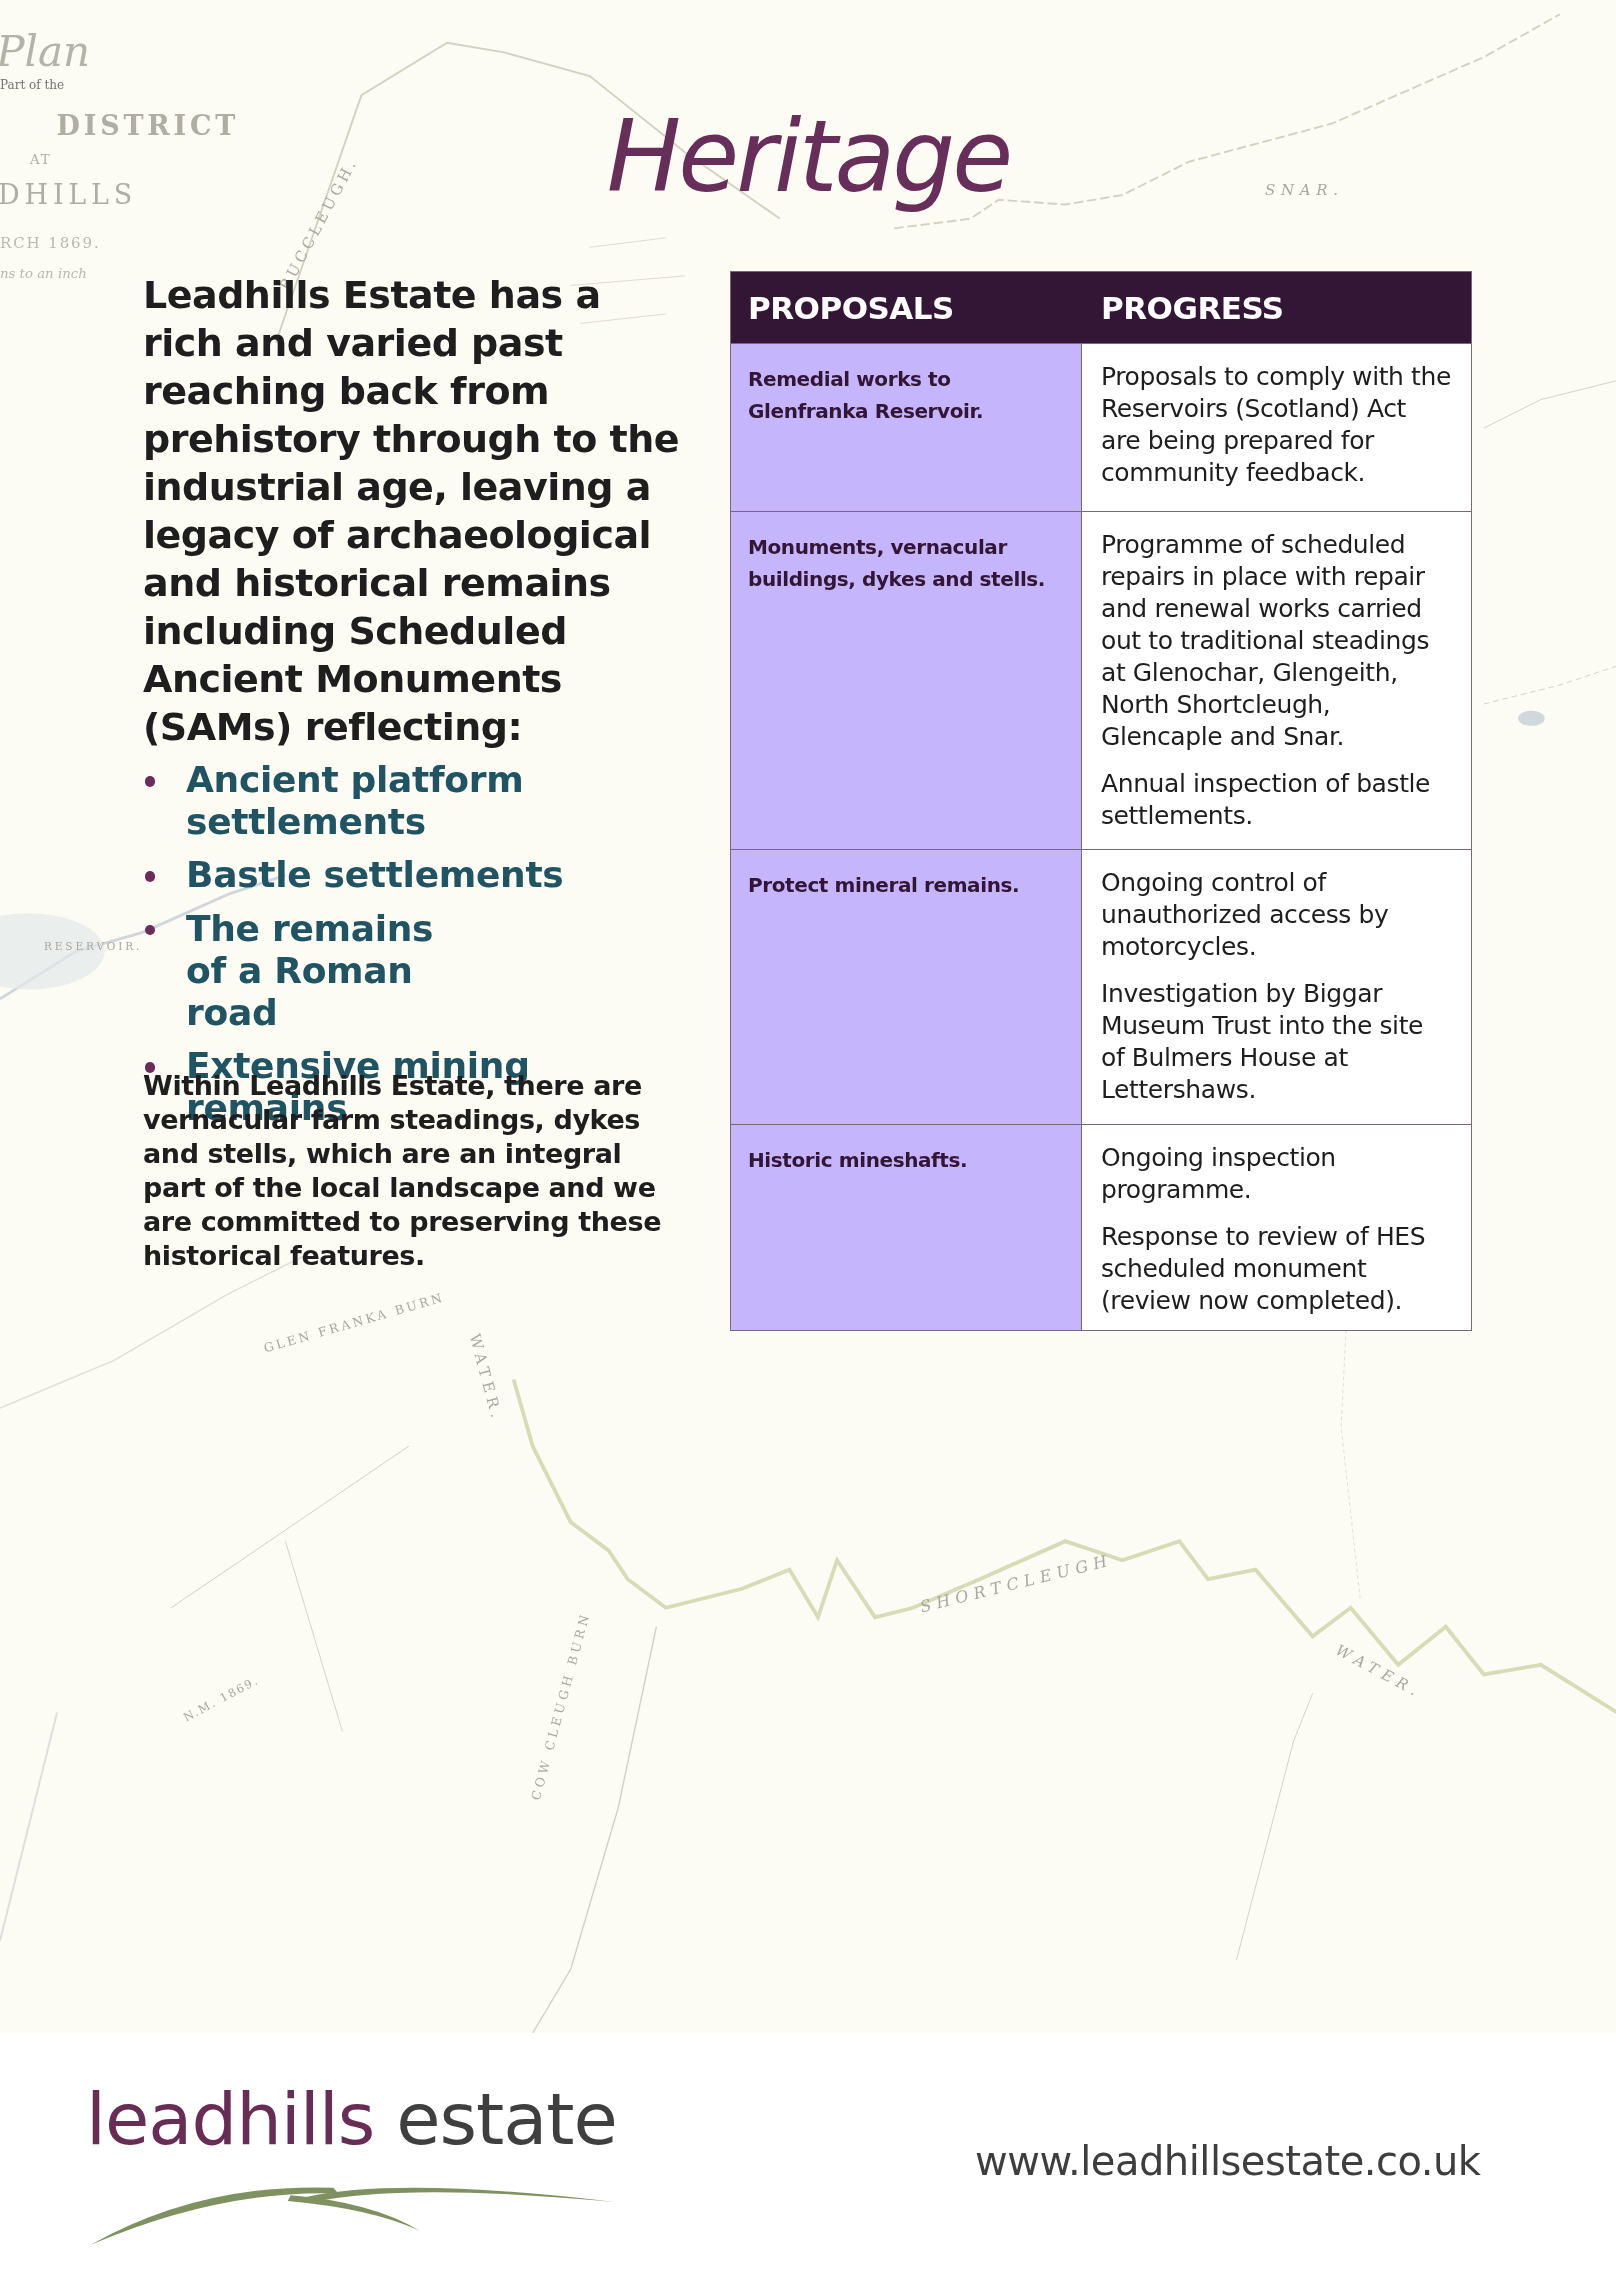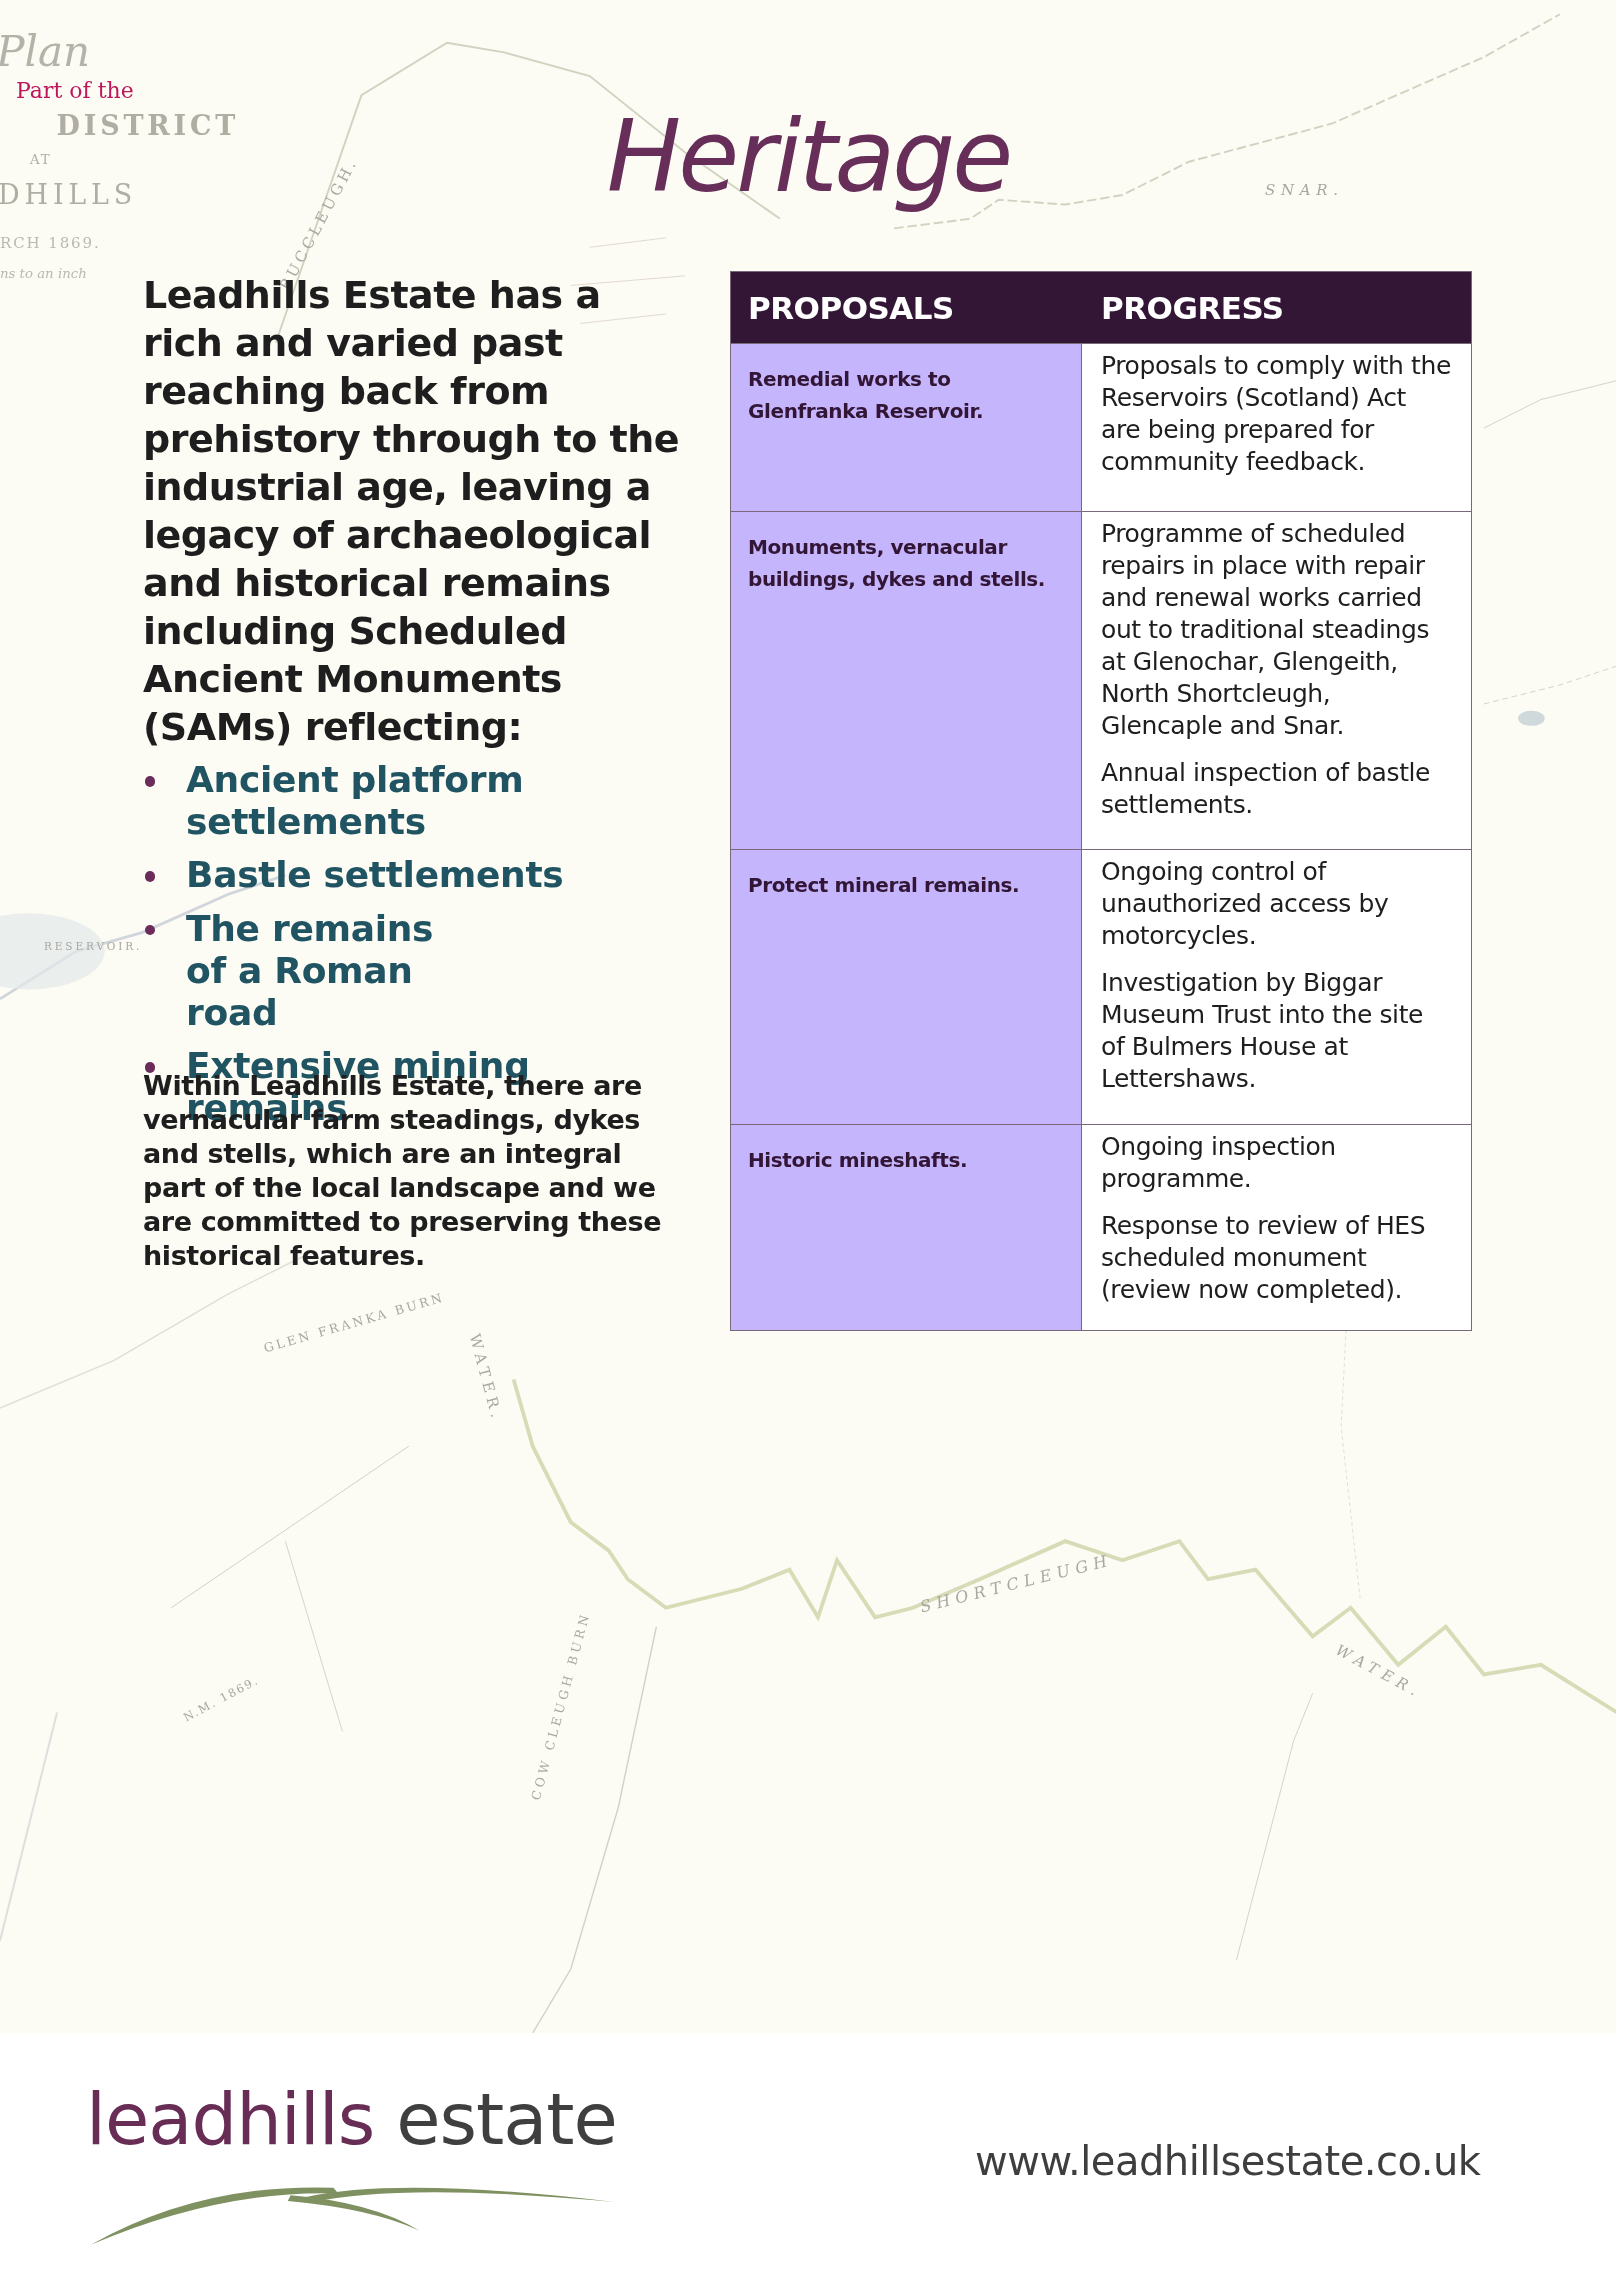--- a/index.html
+++ b/index.html
@@ -5,21 +5,21 @@
     html, body { margin: 0; padding: 0; }
     body {
       width: 1617px; height: 2283px; position: relative; overflow: hidden;
       background: #fcfbf4;
       font-family: "DejaVu Sans", sans-serif;
     }
     .map-bg { position: absolute; left: 0; top: 0; width: 1617px; height: 2033px; }
     .map-bg svg { width: 100%; height: 100%; display: block; }
     .map-label { position: absolute; color: #a9a79e; font-family: "DejaVu Serif", serif; white-space: nowrap; }
     .map-plan { left: -3.8px; top: 27px; font-size: 42px; font-style: italic; color: #b5b2a8; }
-    .map-partof { left: 0; top: 78px; font-size: 22px; color: #be185d; margin-left: 16px; }
+    .map-partof { left: 0; top: 78px; font-size: 12px; color: #737373; }
     .map-district { left: 28.5px; top: 110px; font-size: 27px; letter-spacing: 3.8px; font-weight: bold; color: #b0ada3; margin-left: 28px; }
     .map-at { left: 30px; top: 152px; font-size: 13.3px; letter-spacing: 1.9px; color: #aeaba1; }
     .map-dhills { left: -1.9px; top: 179px; font-size: 27px; letter-spacing: 4.8px; color: #b0ada3; }
     .map-date { left: 0; top: 234px; font-size: 15px; letter-spacing: 1.9px; color: #bbb8ae; }
     .map-scale { left: 0; top: 266px; font-size: 13.3px; font-style: italic; color: #bbb8ae; }
     .map-snar { left: 1265px; top: 181px; font-size: 15px; letter-spacing: 5.7px; font-style: italic; }
     .map-shortcleugh { left: 918px; top: 1598px; font-size: 16px; letter-spacing: 5.7px; font-style: italic; transform: rotate(-14deg); transform-origin: left top; }
     .map-water { left: 1341px; top: 1641px; font-size: 15px; letter-spacing: 5.7px; font-style: italic; transform: rotate(28deg); transform-origin: left top; }
     .map-buccleugh { left: 276px; top: 285px; font-size: 15px; letter-spacing: 3.8px; transform: rotate(-62deg); transform-origin: left top; }
     .map-water2 { left: 483px; top: 1332px; font-size: 15px; letter-spacing: 4.8px; transform: rotate(75deg); transform-origin: left top; }
@@ -57,21 +57,21 @@
     .th { color: #fff; font-weight: bold; font-size: 31px; letter-spacing: -0.5px; box-sizing: border-box; padding-left: 17px; }
     .th.c1 { width: 351px; }
     .th.c2 { flex: 1; padding-left: 19px; }
     .row { display: flex; border-top: 1.9px solid #78687a; }
     .cell-prop {
       width: 351px; box-sizing: border-box; background: #c4b5fd; padding: 19px 17px 19px 17px;
       border-right: 1.9px solid #78687a; font-weight: bold; font-size: 20px; line-height: 32px;
       color: #331636; letter-spacing: -0.4px;
     }
     .cell-prog {
-      flex: 1; padding: 6px 19px 15px 19px; font-size: 25px; line-height: 32px;
+      flex: 1; padding: 17px 19px 15px 19px; font-size: 25px; line-height: 32px;
       color: #1e1e1e; letter-spacing: -0.4px; background: #fff;
     }
     .cell-prog p { margin: 0 0 15px 0; }
     .cell-prog p:last-child { margin-bottom: 0; }
     .r1 { height: 167px; }
     .r2 { height: 337px; }
     .r3 { height: 274px; }
     .r4 { height: 205px; }
 
     .footer { position: absolute; left: 0; top: 2033px; width: 1617px; height: 250px; background: #ffffff; }

